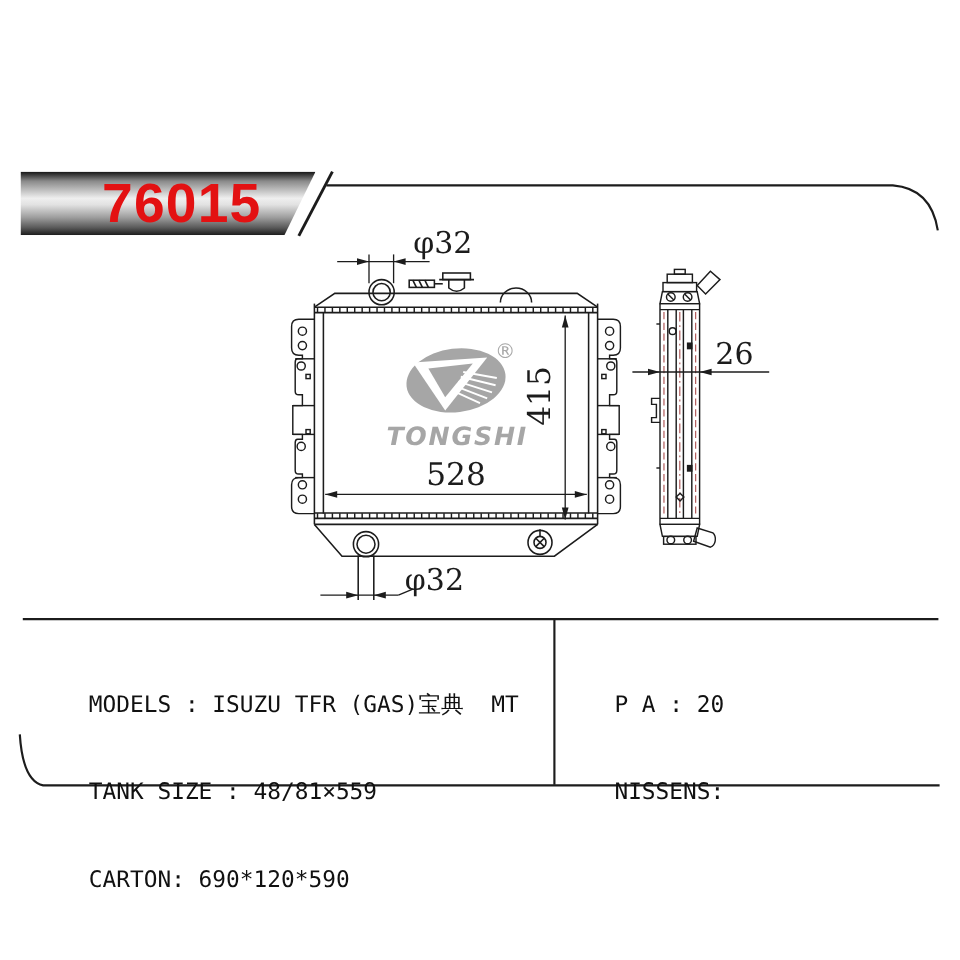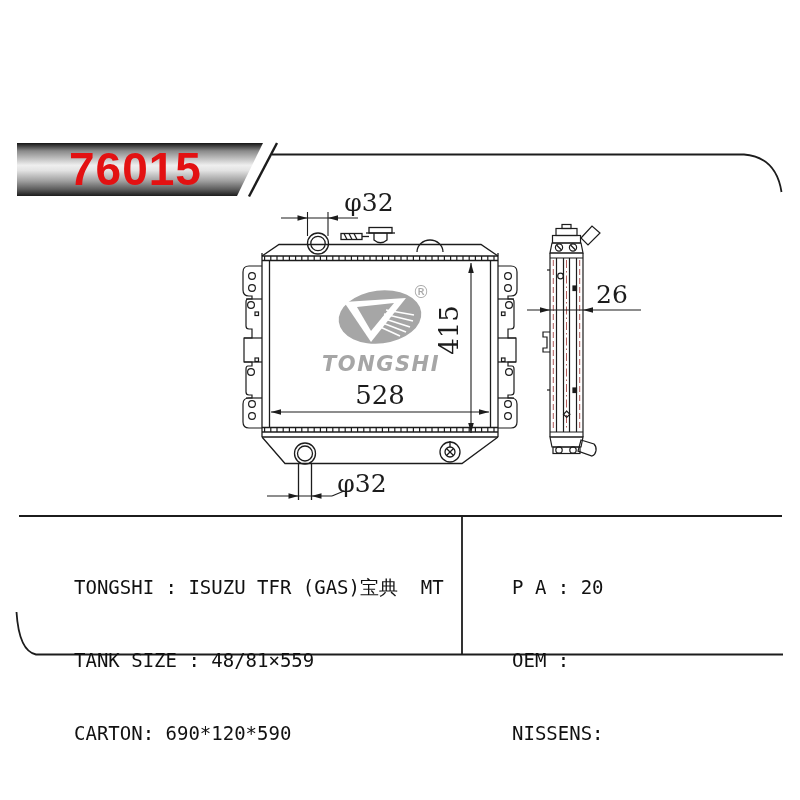--- a/index.html
+++ b/index.html
@@ -7,21 +7,21 @@
     width:800px;height:800px;position:relative;background:#ffffff;
     font-family:"DejaVu Sans",sans-serif;overflow:hidden;
   }
   
   .ribbon{
     position:absolute;left:17px;top:143px;width:246px;height:53px;
     background:linear-gradient(to bottom,#141414 0%,#8a8a8a 15%,#efefef 42%,#e2e2e2 52%,#9e9e9e 72%,#5a5a5a 88%,#1c1c1c 100%);
     clip-path:polygon(0 0,100% 0,calc(100% - 26px) 100%,0 100%);
   }
   .ribbon-text{
-    display:block;padding-left:52px;line-height:52px;
+    display:block;padding-left:68px;line-height:52px;
     font-family:"Liberation Sans","DejaVu Sans",sans-serif;
     font-size:46px;font-weight:bold;color:#e31112;letter-spacing:1px;
   }
   .drawing-svg{position:absolute;left:0;top:0;}
   
   .spec-col{
     position:absolute;top:529px;
     font-family:"DejaVu Sans Mono","Liberation Mono",monospace;
     font-size:19px;color:#111;white-space:pre;
   }
@@ -213,22 +213,21 @@
   <g stroke="#1c1c1c" stroke-width="1.1" fill="#1c1c1c">
     <line x1="527" y1="310" x2="641" y2="310" fill="none"></line>
     <polygon points="550,310 540,307.2 540,312.8" stroke="none"></polygon>
     <polygon points="583,310 593,307.2 593,312.8" stroke="none"></polygon>
     <text x="612" y="303" text-anchor="middle" font-size="25" stroke="none" font-family="DejaVu Serif, serif">26</text>
   </g>
 </svg>
 
 <div>
   <div class="spec-col left">
-    <div class="spec-row">TONGSHI : ISUZU TFR (GAS)宝典  MT</div>
+    <div class="spec-row">MODELS : ISUZU TFR (GAS)宝典  MT</div>
     <div class="spec-row">TANK SIZE : 48/81×559</div>
     <div class="spec-row">CARTON: 690*120*590</div>
   </div>
   <div class="spec-col right">
     <div class="spec-row">P A : 20</div>
-    <div class="spec-row">OEM :</div>
     <div class="spec-row">NISSENS:</div>
   </div>
 </div>
 
 </body></html>

